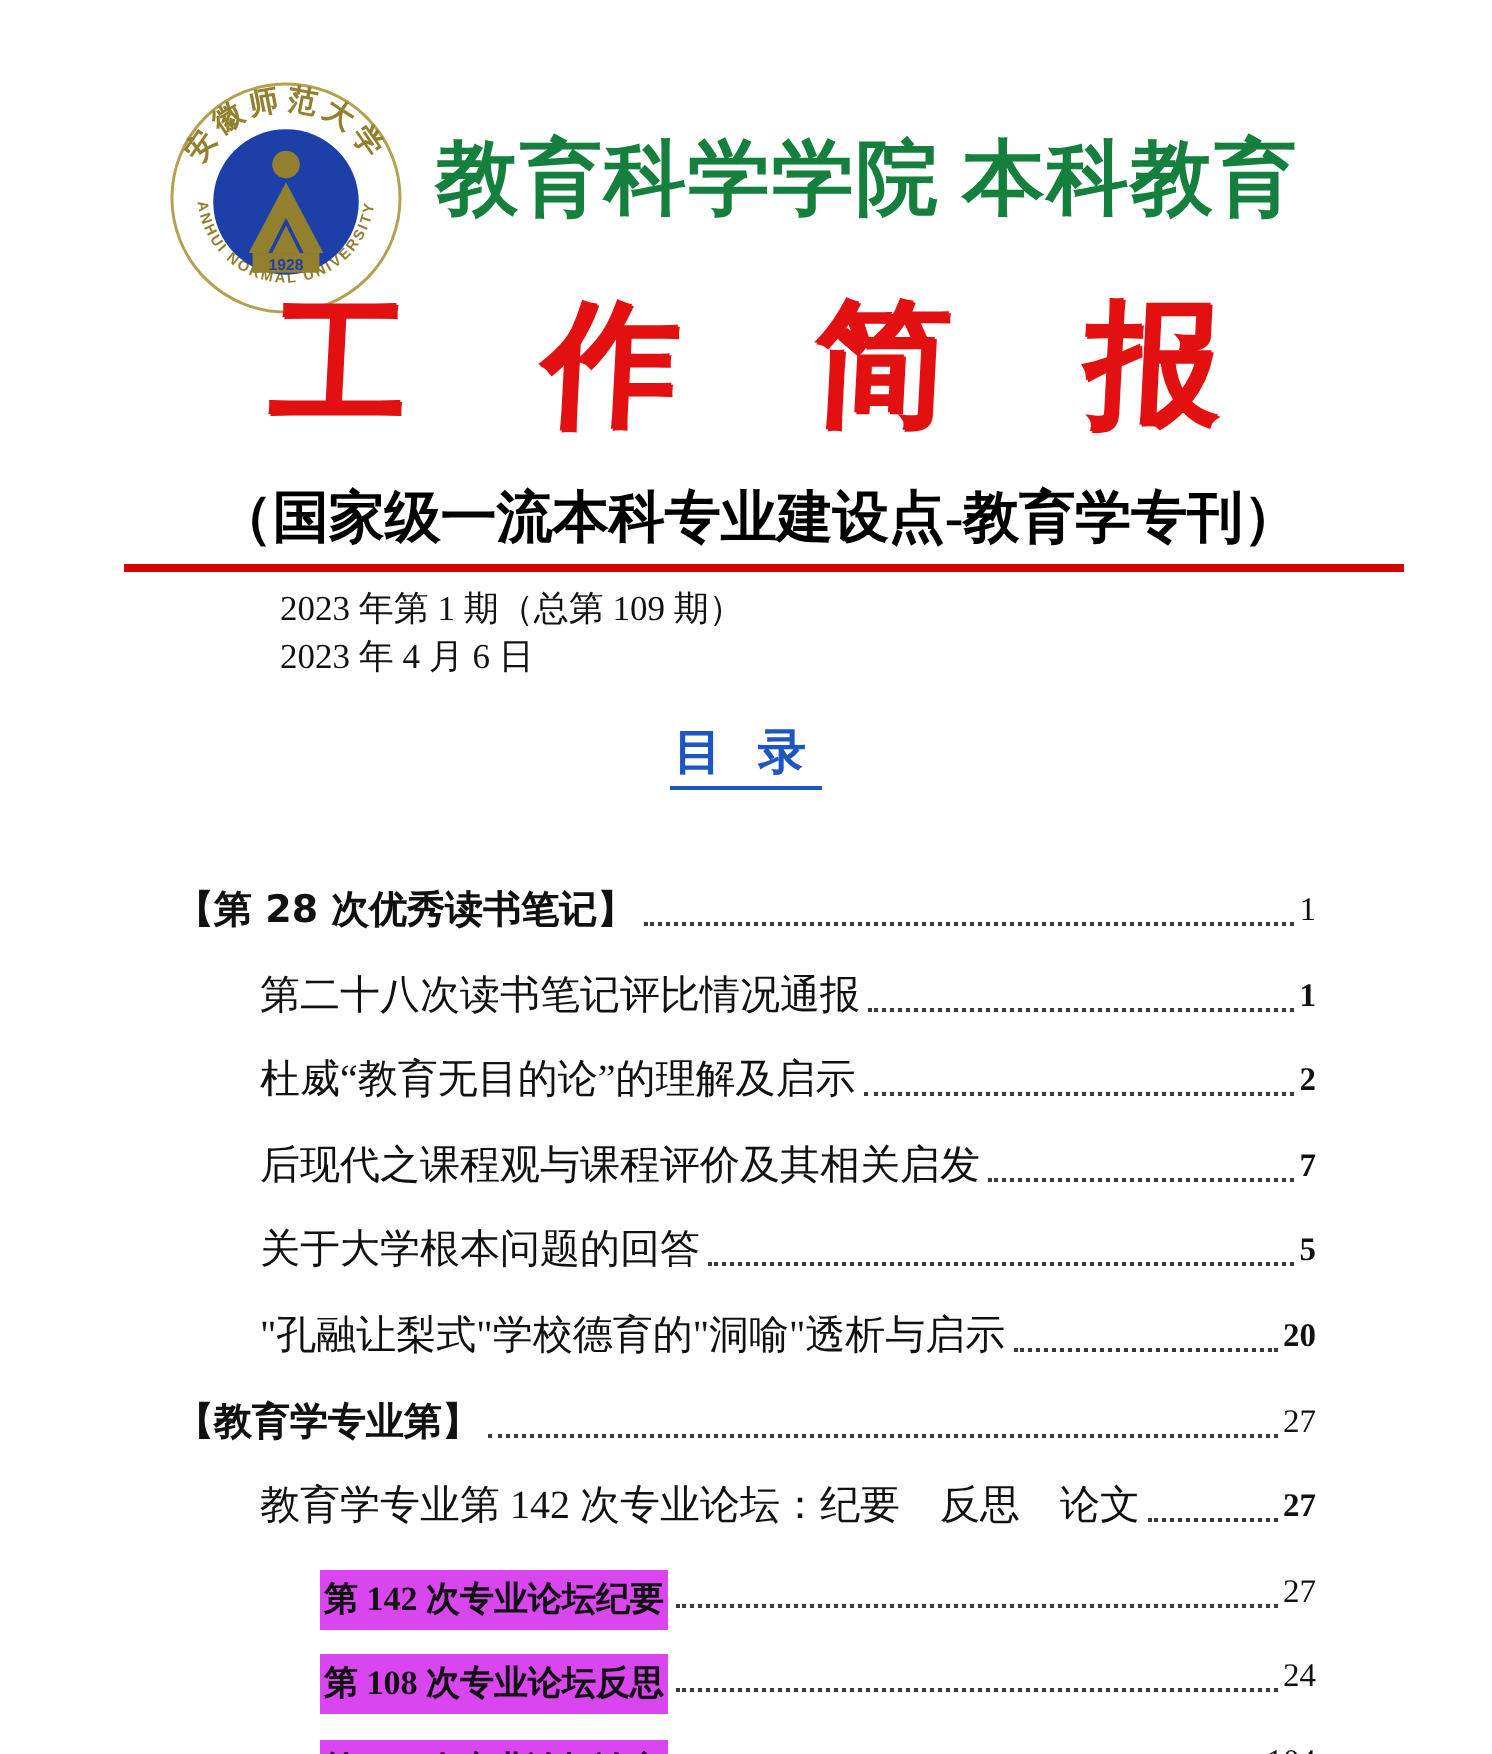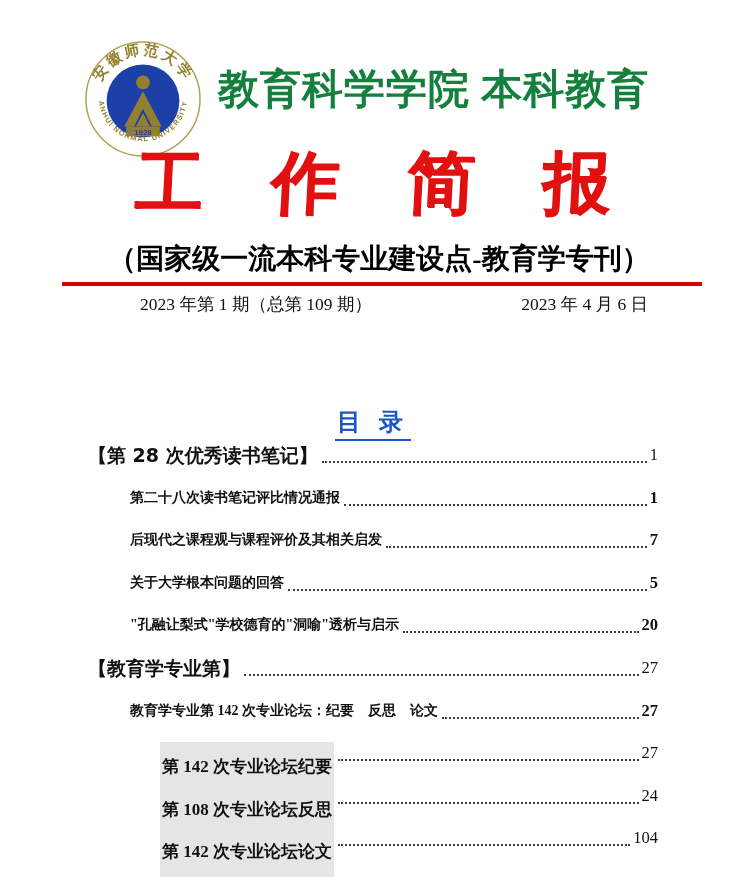--- a/index.html
+++ b/index.html
@@ -70,28 +70,28 @@
   }
 
   .issue-row {
     position: absolute;
     left: 140px; right: 98px; top: 292px;
     display: flex;
     justify-content: space-between;
     font-size: 17.5px;
     color: #111;
     white-space: nowrap;
+    flex-direction: column;
   }
 
   
   .toc-title-wrap {
     position: absolute;
     left: 0; right: 0; top: 360px;
     text-align: center;
-    margin-top: 46px;
   }
   .toc-title {
     display: inline-block;
     font-family: "Liberation Serif", serif;
     font-weight: bold;
     font-size: 24px;
     letter-spacing: 6px;
     color: #1d55c4;
     border-bottom: 2px solid #1d55c4;
     padding: 0 2px 1px 2px;
@@ -127,30 +127,30 @@
   .level1 { padding-left: 24px; }
   .level2 { padding-left: 66px; }
   .level3 { padding-left: 96px; }
   .level1 .toc-label {
     font-family: "DejaVu Sans", sans-serif;
     font-weight: bold;
     font-size: 19px;
   }
   .level2 .toc-label {
     font-family: "Liberation Serif", serif;
-    font-weight: bold;
-    font-size: 14px;
+    font-weight: normal;
+    font-size: 20px;
   }
   .level2 .toc-page { font-weight: bold; }
   .level3 .toc-label {
     font-family: "Liberation Serif", serif;
     font-weight: bold;
     font-size: 17px;
   }
-  .toc-label.highlight { background: #e5e5e5; padding: 14px 2px; }
+  .toc-label.highlight { background: #d946ef; padding: 4px 2px; }
 
   
   .seal-arc-cn { font-family: "Liberation Serif", serif; font-weight: bold; }
   .seal-arc-en { font-family: "Liberation Sans", sans-serif; font-weight: bold; }
 </style>
 </head>
 <body>
 
 <div class="page">
 
@@ -200,20 +200,25 @@
         <span class="toc-label">【第 28 次优秀读书笔记】</span>
         <span class="leader"></span>
         <span class="toc-page">1</span>
       </div>
       <div class="toc-row level2">
         <span class="toc-label">第二十八次读书笔记评比情况通报</span>
         <span class="leader"></span>
         <span class="toc-page">1</span>
       </div>
       <div class="toc-row level2">
+        <span class="toc-label">杜威“教育无目的论”的理解及启示</span>
+        <span class="leader"></span>
+        <span class="toc-page">2</span>
+      </div>
+      <div class="toc-row level2">
         <span class="toc-label">后现代之课程观与课程评价及其相关启发</span>
         <span class="leader"></span>
         <span class="toc-page">7</span>
       </div>
       <div class="toc-row level2">
         <span class="toc-label">关于大学根本问题的回答</span>
         <span class="leader"></span>
         <span class="toc-page">5</span>
       </div>
       <div class="toc-row level2">

